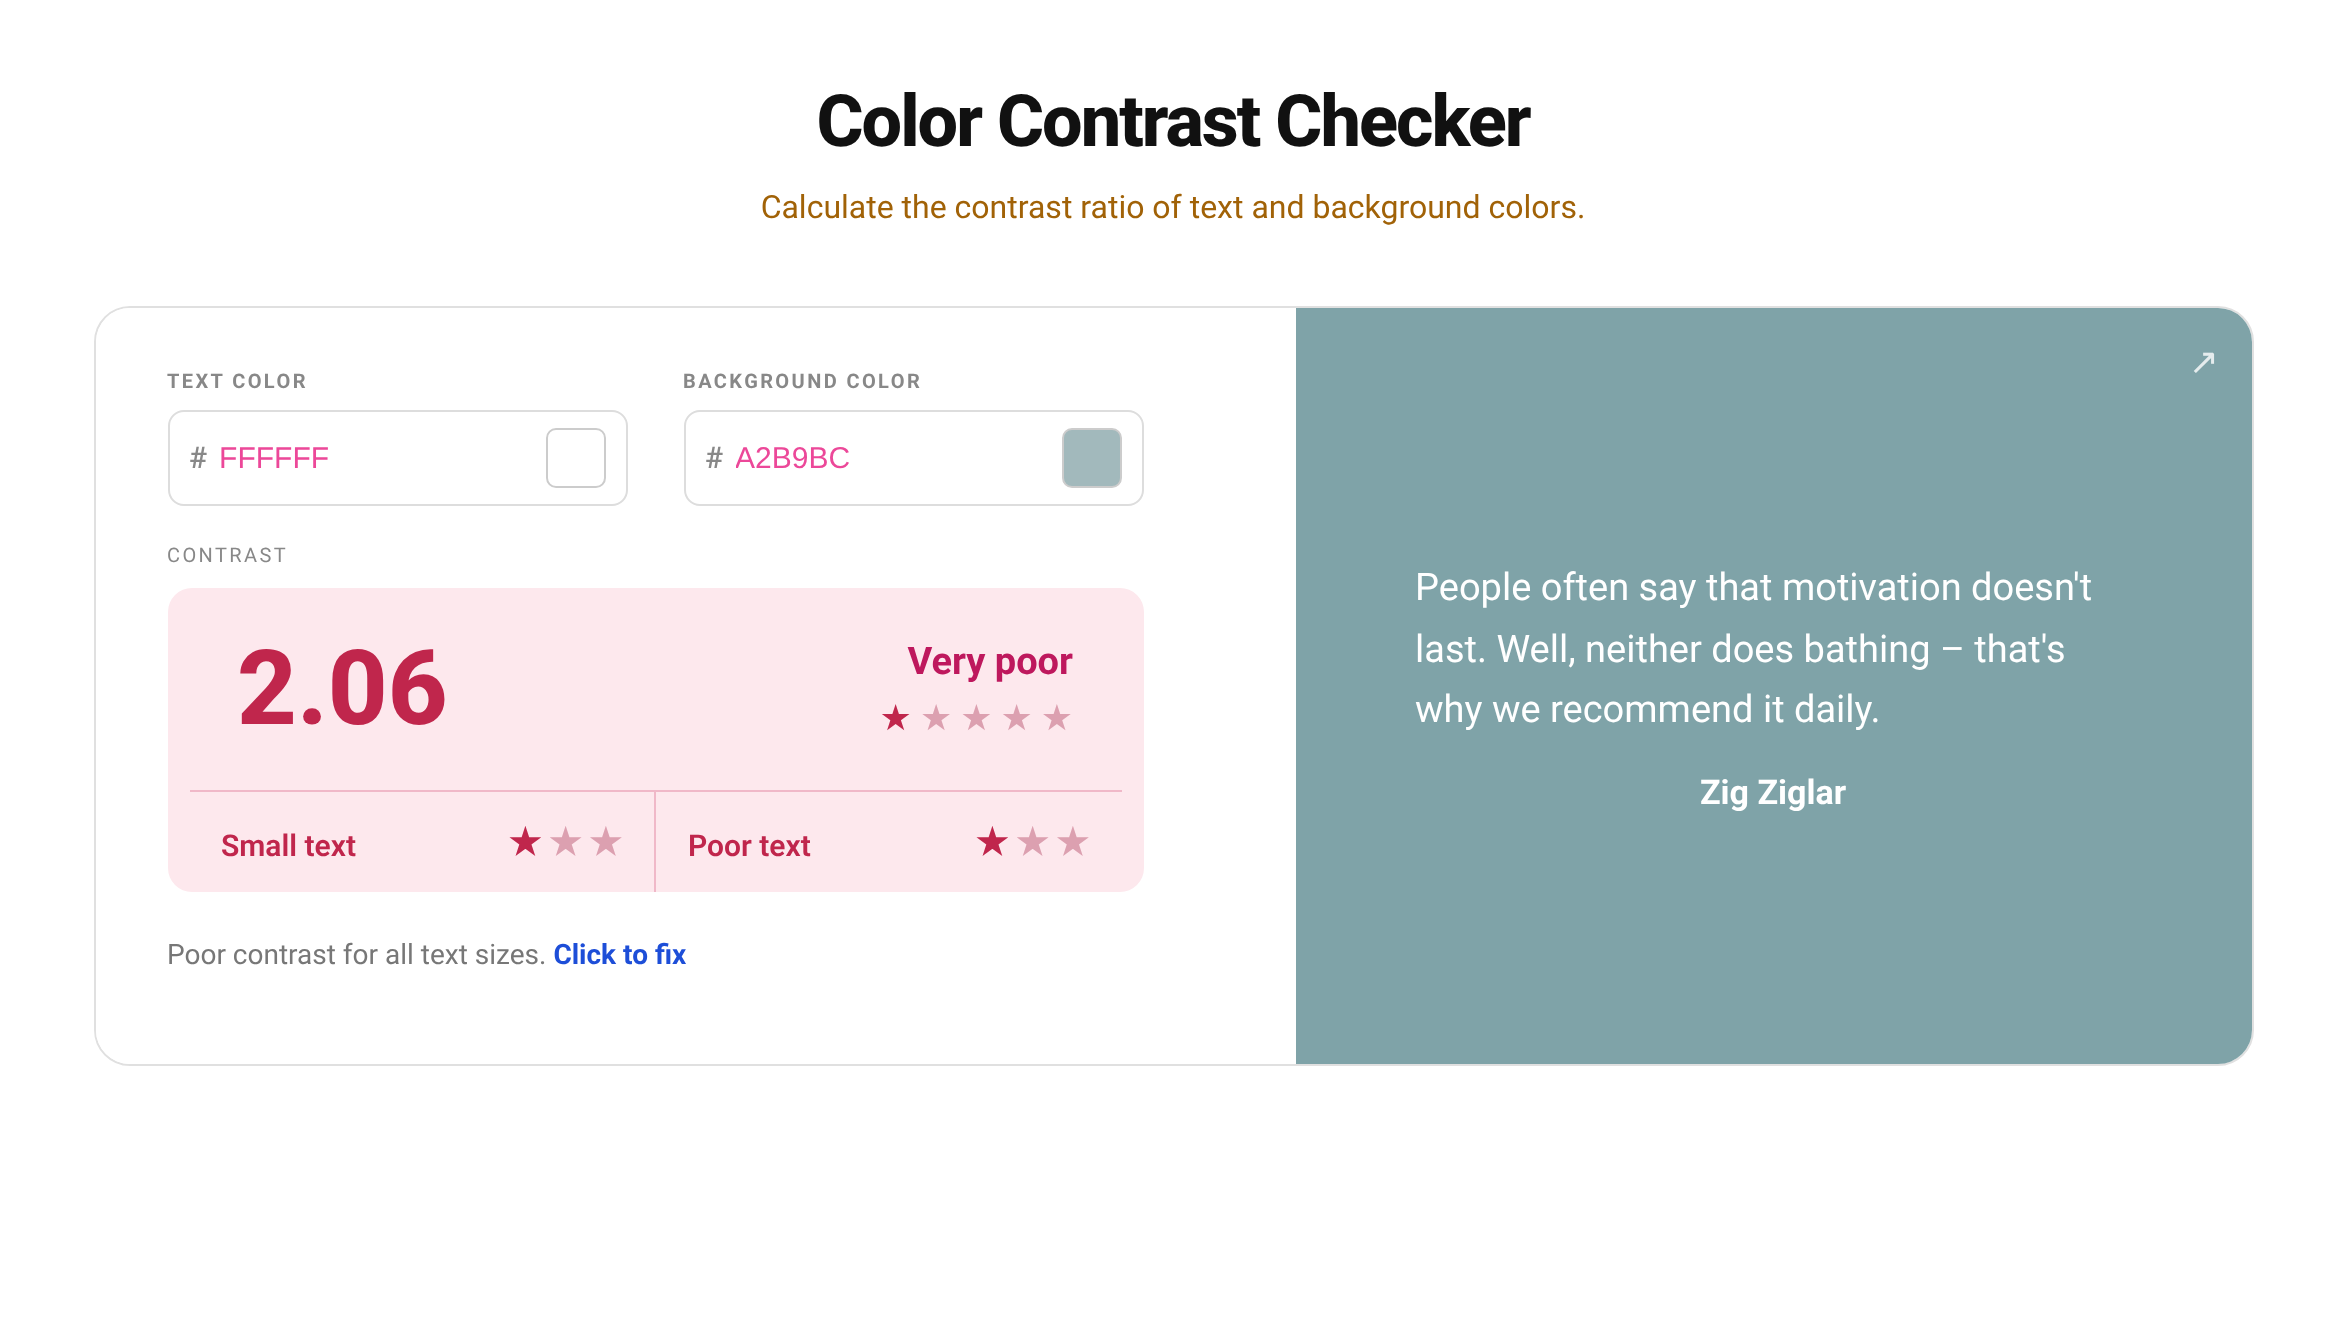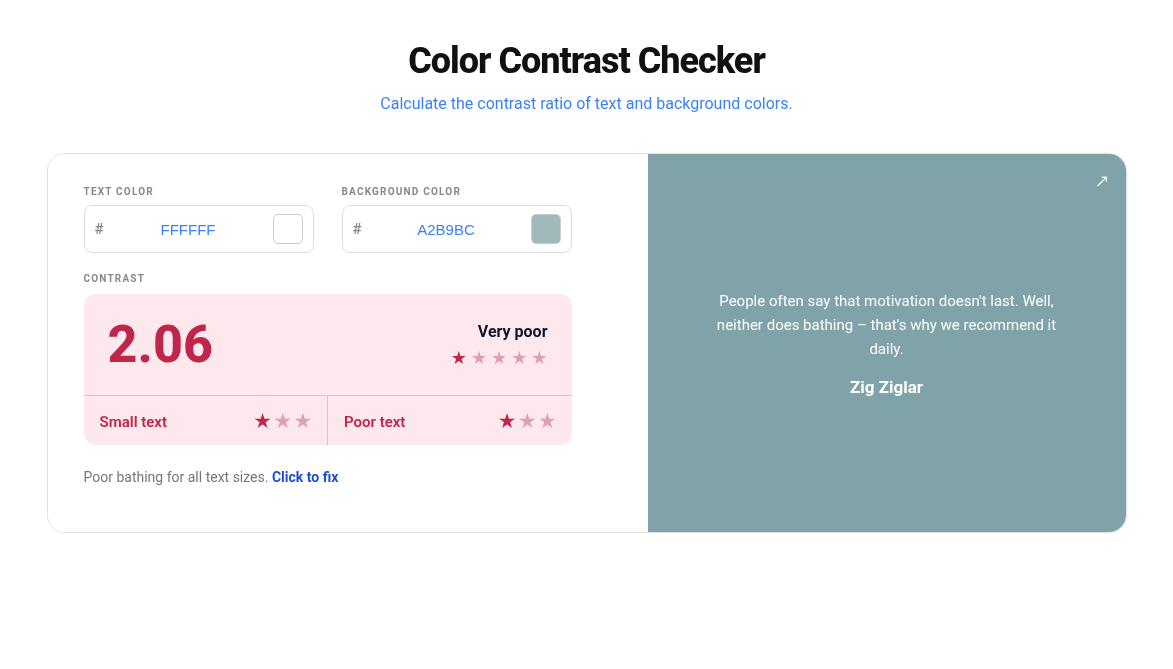--- a/index.html
+++ b/index.html
@@ -17,21 +17,21 @@
     .page-title {
       font-size: 36px;
       font-weight: 800;
       text-align: center;
       color: #111;
       letter-spacing: -1px;
     }
 
     .page-subtitle {
       font-size: 16px;
-      color: #3b82f6;
+      color: #a16207;
       text-align: center;
       margin-top: 12px;
       margin-bottom: 40px;
     }
 
     .main-card {
       display: flex;
       width: 1080px;
       max-width: 100%;
       border: 1.5px solid #e0e0e0;
@@ -84,54 +84,53 @@
       color: #888;
       font-size: 15px;
       font-weight: 500;
     }
 
     .color-input-text {
       border: none;
       outline: none;
       font-size: 15px;
       font-weight: 500;
-      color: #3b82f6;
+      color: #ec4899;
       flex: 1;
       background: transparent;
       width: 80px;
-      text-align: center;
     }
 
     .color-swatch {
       width: 30px;
       height: 30px;
       border-radius: 5px;
       border: 1px solid #ccc;
       flex-shrink: 0;
       cursor: pointer;
     }
 
     .contrast-section {
       display: flex;
       flex-direction: column;
       gap: 10px;
     }
 
     .contrast-label {
       font-size: 10px;
-      font-weight: 700;
+      font-weight: 400;
       letter-spacing: 1.2px;
       color: #888;
       text-transform: uppercase;
     }
 
     .contrast-card {
       background: #fde8ed;
       border-radius: 12px;
-      padding: 20px 24px 0;
+      padding: 20px 35px 0;
       overflow: hidden;
     }
 
     .contrast-top {
       display: flex;
       align-items: center;
       justify-content: space-between;
       padding-bottom: 20px;
     }
 
@@ -142,23 +141,23 @@
     }
 
     .contrast-rating-block {
       display: flex;
       flex-direction: column;
       align-items: flex-end;
       gap: 6px;
     }
 
     .rating-text {
-      font-size: 16px;
-      font-weight: 700;
-      color: #0f172a;
+      font-size: 19px;
+      font-weight: 700;
+      color: #be185d;
     }
 
     .stars {
       display: flex;
       gap: 4px;
     }
 
     .star {
       font-size: 18px;
     }
@@ -223,23 +222,23 @@
 
     .quote-title {
       font-size: 32px;
       font-weight: 700;
       color: #fff;
       text-align: center;
       margin-bottom: 20px;
     }
 
     .quote-body {
-      font-size: 15px;
+      font-size: 19px;
       color: #fff;
-      text-align: center;
+      text-align: left;
       line-height: 1.6;
       margin-bottom: 16px;
       max-width: 380px;
     }
 
     .quote-author {
       font-size: 17px;
       font-weight: 700;
       color: #fff;
       text-align: center;
@@ -310,21 +309,21 @@
               <span class="star filled">★</span>
               <span class="star empty">★</span>
               <span class="star empty">★</span>
             </div>
           </div>
         </div>
       </div>
     </div>
 
     <p class="footer-note">
-      <span>Poor bathing for all text sizes.</span>
+      <span>Poor contrast for all text sizes.</span>
       <a href="#">Click to fix</a>
     </p>
 
   </div>
 
   <div class="right-panel">
     <span class="expand-icon">↗</span>
     <p class="quote-body">People often say that motivation doesn't last. Well, neither does bathing – that's why we recommend it daily.</p>
     <p class="quote-author">Zig Ziglar</p>
   </div>

